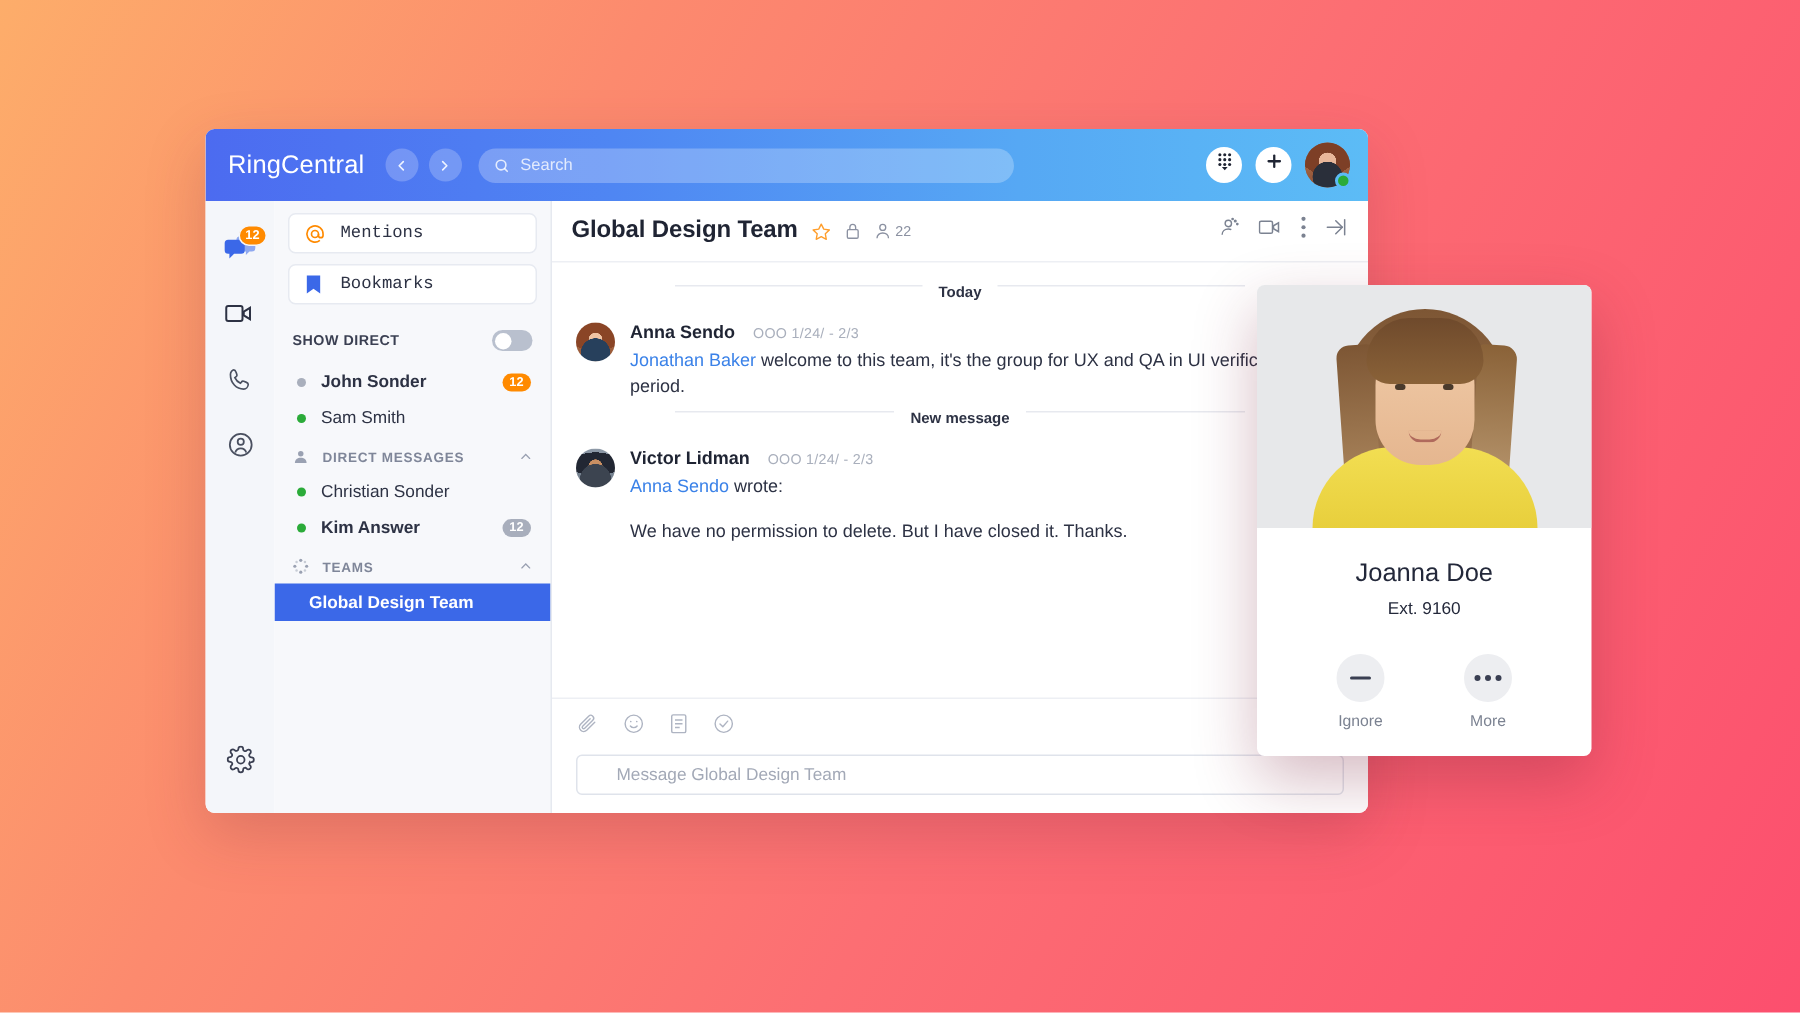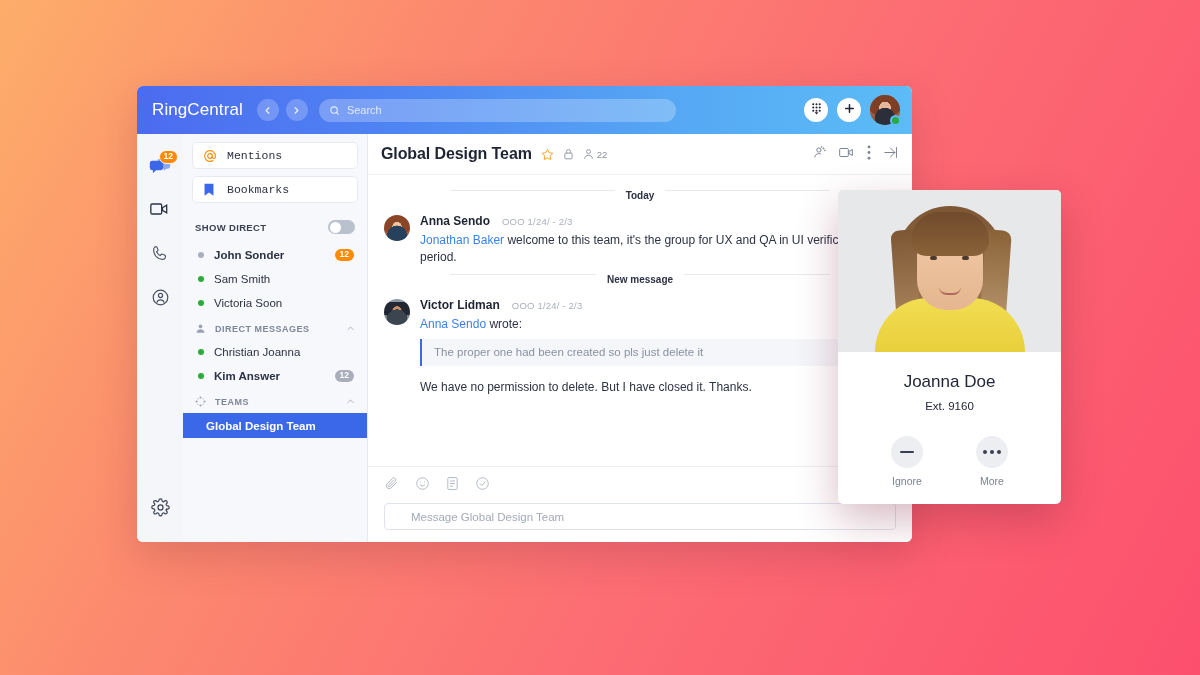--- a/index.html
+++ b/index.html
@@ -503,43 +503,39 @@
 
       <div class="conv unread">
         <span class="dot offline"></span>
         <span class="cname">John Sonder</span>
         <span class="cbadge orange">12</span>
       </div>
       <div class="conv">
         <span class="dot"></span>
         <span class="cname">Sam Smith</span>
       </div>
-      <div class="conv">
-        <span class="dot"></span>
-        <span class="cname">Victoria Soon</span>
-      </div>
 
       <div class="sec-head">
         <span class="sh-ico">
           <svg width="11" height="11" viewBox="0 0 24 24" fill="#9AA1B2">
               <circle cx="12" cy="7.5" r="4"></circle>
               <path d="M3.5 21c0-4.7 3.8-7.5 8.5-7.5s8.5 2.8 8.5 7.5z"></path>
             </svg>
         </span>
         <span class="sh-txt">DIRECT MESSAGES</span>
         <span class="sh-chev">
           <svg width="9" height="9" viewBox="0 0 24 24" fill="none" stroke="currentColor" stroke-width="2.2" stroke-linecap="round">
               <polyline points="5 15 12 8 19 15"></polyline>
             </svg>
         </span>
       </div>
 
       <div class="conv">
         <span class="dot"></span>
-        <span class="cname">Christian Joanna</span>
+        <span class="cname">Christian Sonder</span>
       </div>
       <div class="conv unread">
         <span class="dot"></span>
         <span class="cname">Kim Answer</span>
         <span class="cbadge grey">12</span>
       </div>
 
       <div class="sec-head">
         <span class="sh-ico">
           <svg width="11" height="11" viewBox="0 0 24 24" fill="#9AA1B2">
@@ -652,23 +648,20 @@
         <div class="msg">
           <div class="avatar av-victor"></div>
           <div class="mbody">
             <div class="mhead">
               <span class="mname">Victor Lidman</span>
               <span class="mtime">OOO 1/24/ - 2/3</span>
             </div>
             <div class="mtext">
               <span class="mention">Anna Sendo</span><span> wrote:</span>
             </div>
-            <div class="quote-wrap">
-              <div class="quote">The proper one had been created so pls just delete it</div>
-            </div>
             <div class="after-quote">We have no permission to delete. But I have closed it. Thanks.</div>
           </div>
         </div>
 
       </div>
 
       <div id="composer">
         <div id="composer-tools">
           <span>
             <svg width="15" height="15" viewBox="0 0 24 24" fill="none" stroke="currentColor" stroke-width="1.5" stroke-linecap="round">

